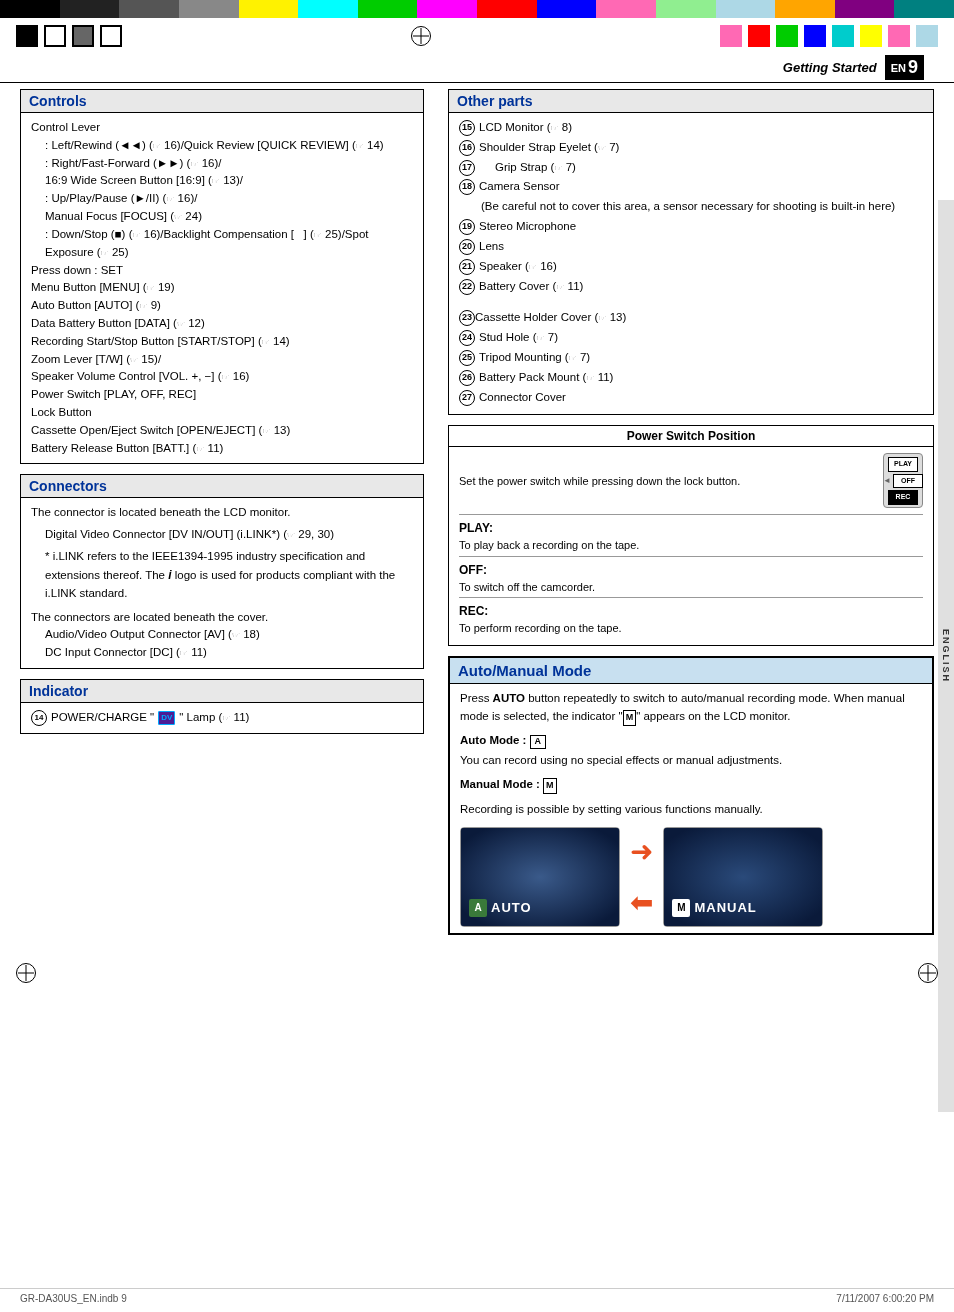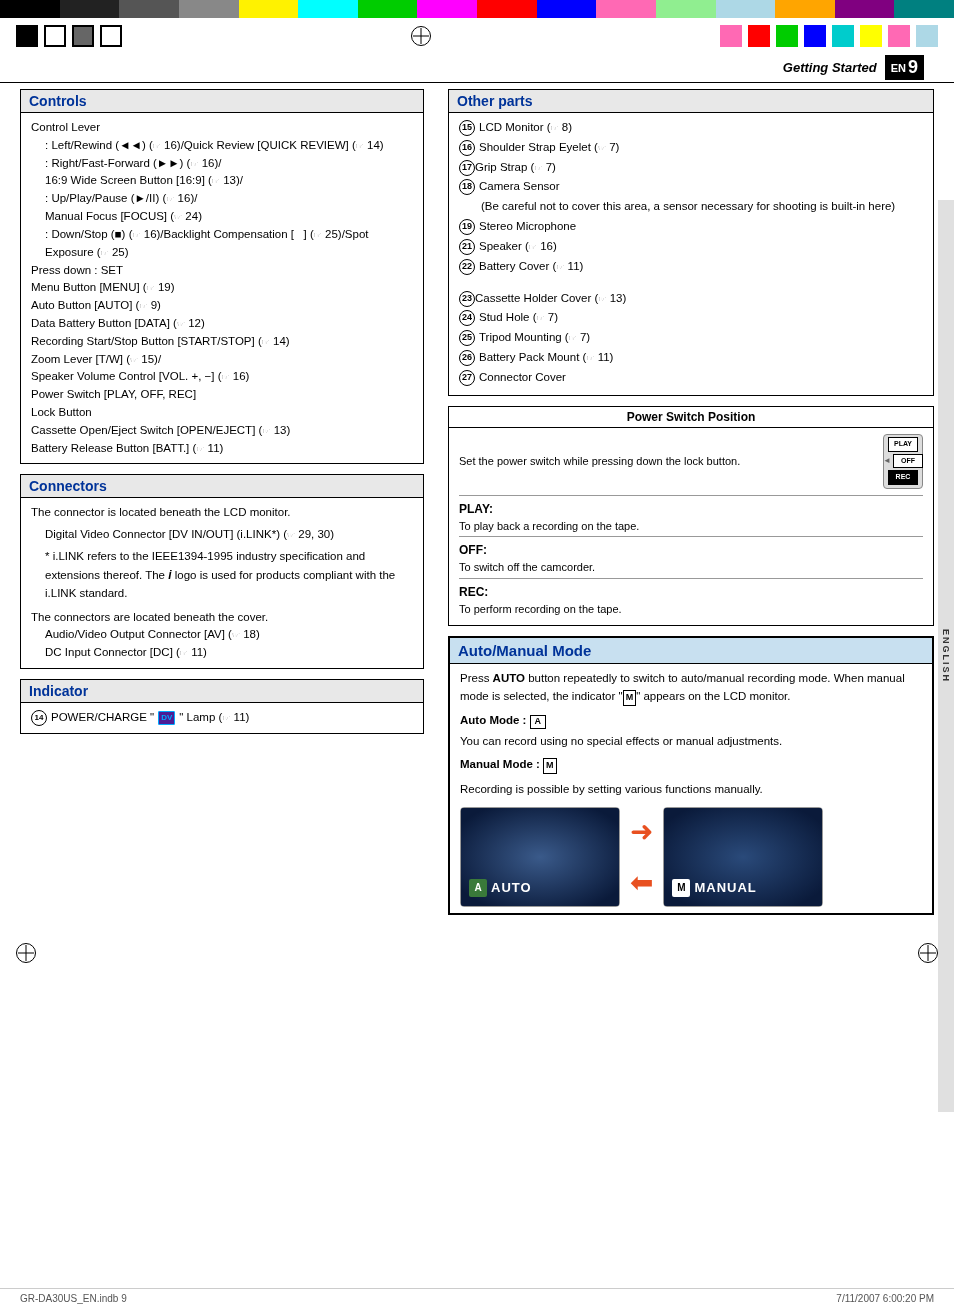--- a/index.html
+++ b/index.html
@@ -463,32 +463,36 @@
       <div class="section-title">Other parts</div>
       <div class="section-content">
         <div style="display:flex; align-items:flex-start; gap:4px; margin-bottom:2px;">
           <div class="num-circle">15</div>
           <span>LCD Monitor (<span style="font-size:9px;">☞</span> 8)</span>
         </div>
         <div style="display:flex; align-items:flex-start; gap:4px; margin-bottom:2px;">
           <div class="num-circle">16</div>
           <span>Shoulder Strap Eyelet (<span style="font-size:9px;">☞</span> 7)</span>
         </div>
-        <div style="display:flex; align-items:center; gap:0; margin-bottom:2px;">
+        <div style="display:flex; align-items:center; gap:20px; margin-bottom:2px;">
           <div class="num-circle">17</div>
           <span>Grip Strap (<span style="font-size:9px;">☞</span> 7)</span>
         </div>
         <div style="display:flex; align-items:flex-start; gap:4px; margin-bottom:2px;">
           <div class="num-circle">18</div>
           <span>Camera Sensor</span>
         </div>
         <div style="padding-left:22px; margin-bottom:2px;">(Be careful not to cover this area, a sensor necessary for shooting is built-in here)</div>
         <div style="display:flex; align-items:flex-start; gap:4px; margin-bottom:2px;">
           <div class="num-circle">19</div>
           <span>Stereo Microphone</span>
+        </div>
+        <div style="display:flex; align-items:flex-start; gap:4px; margin-bottom:2px;">
+          <div class="num-circle">20</div>
+          <span>Lens</span>
         </div>
         <div style="display:flex; align-items:flex-start; gap:4px; margin-bottom:2px;">
           <div class="num-circle">21</div>
           <span>Speaker (<span style="font-size:9px;">☞</span> 16)</span>
         </div>
         <div style="display:flex; align-items:center; gap:4px; margin-bottom:14px;">
           <div class="num-circle">22</div>
           <span>Battery Cover (<span style="font-size:9px;">☞</span> 11)</span>
         </div>
         <div style="display:flex; align-items:flex-start; margin-bottom:2px;">

